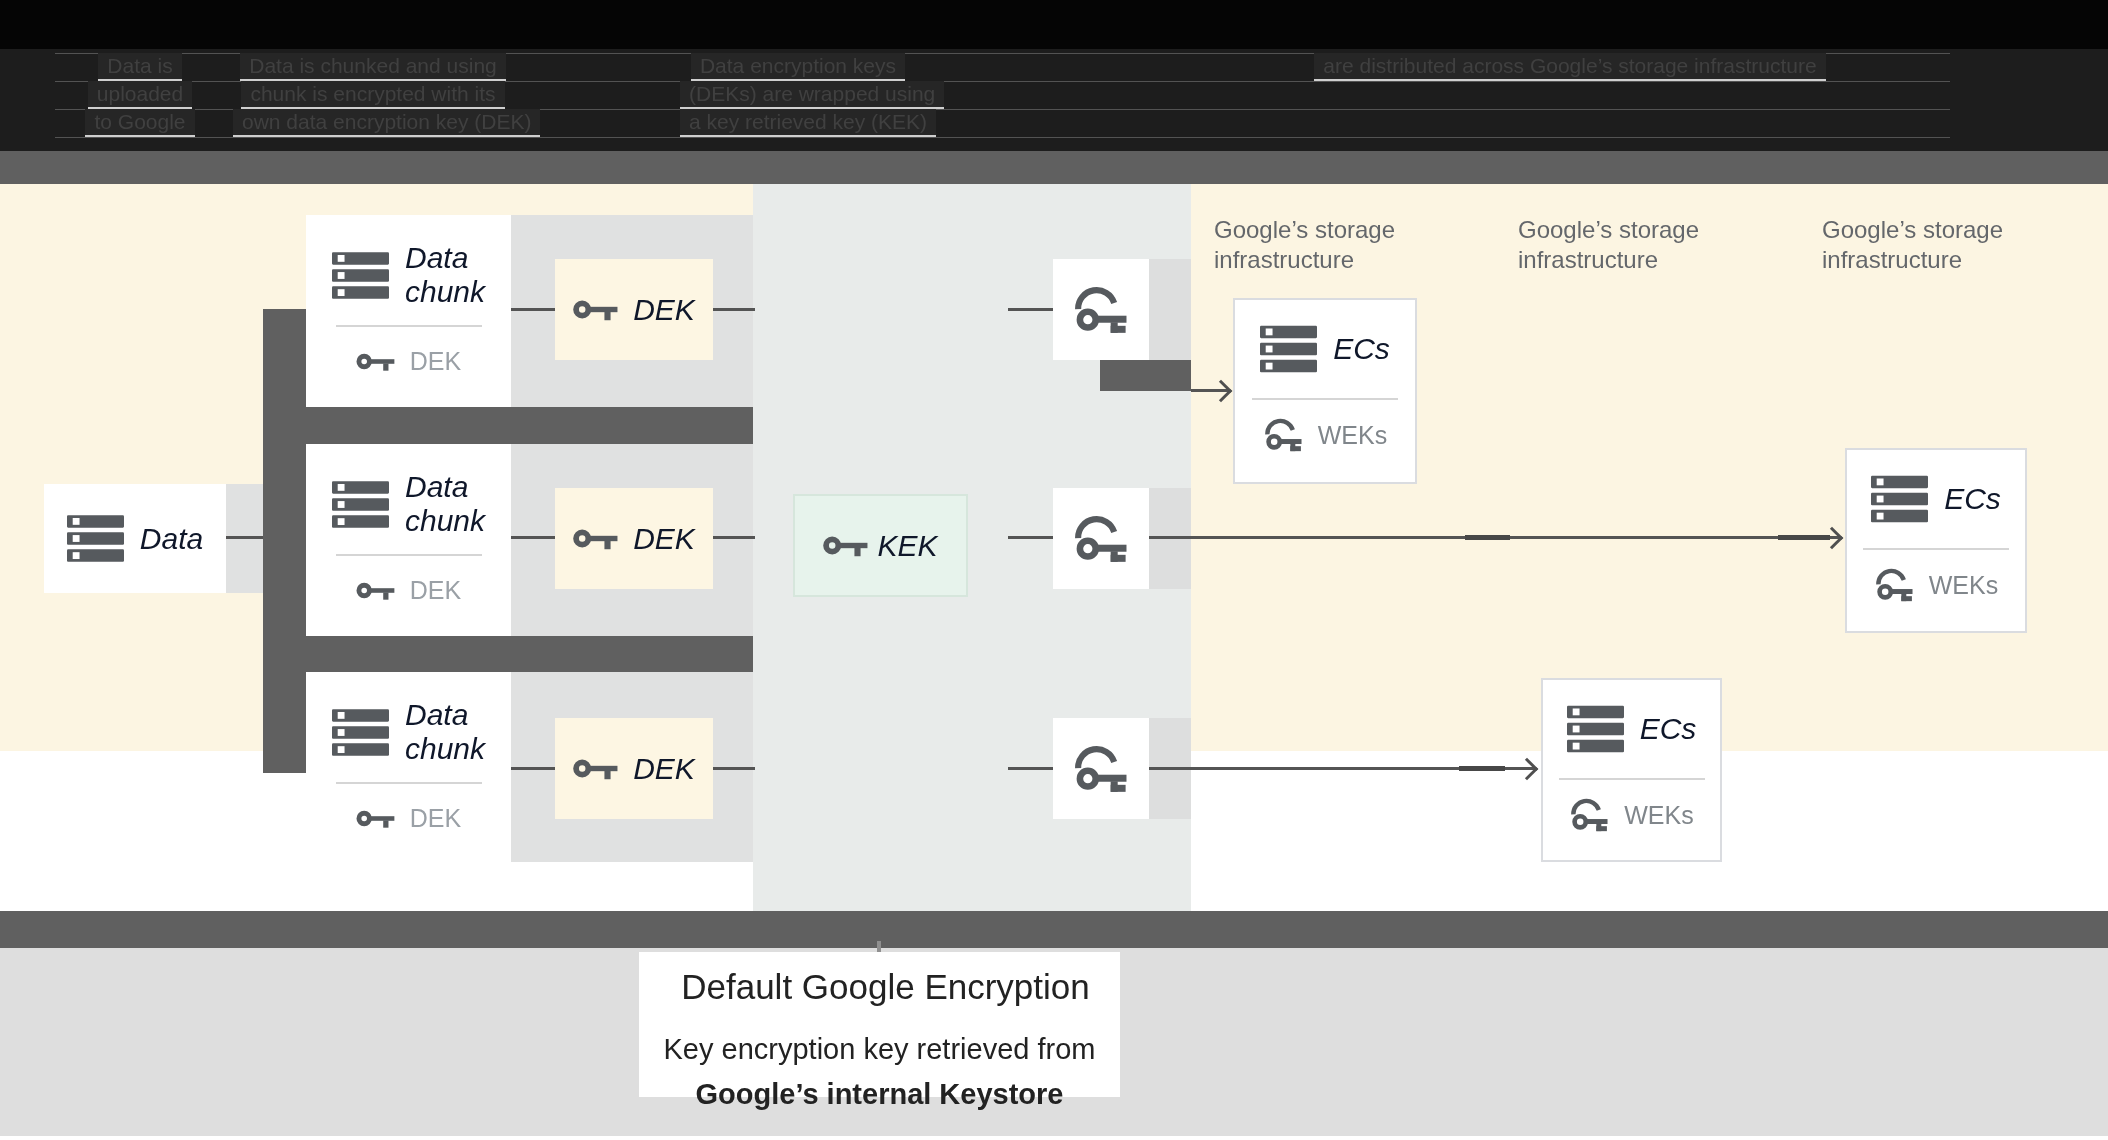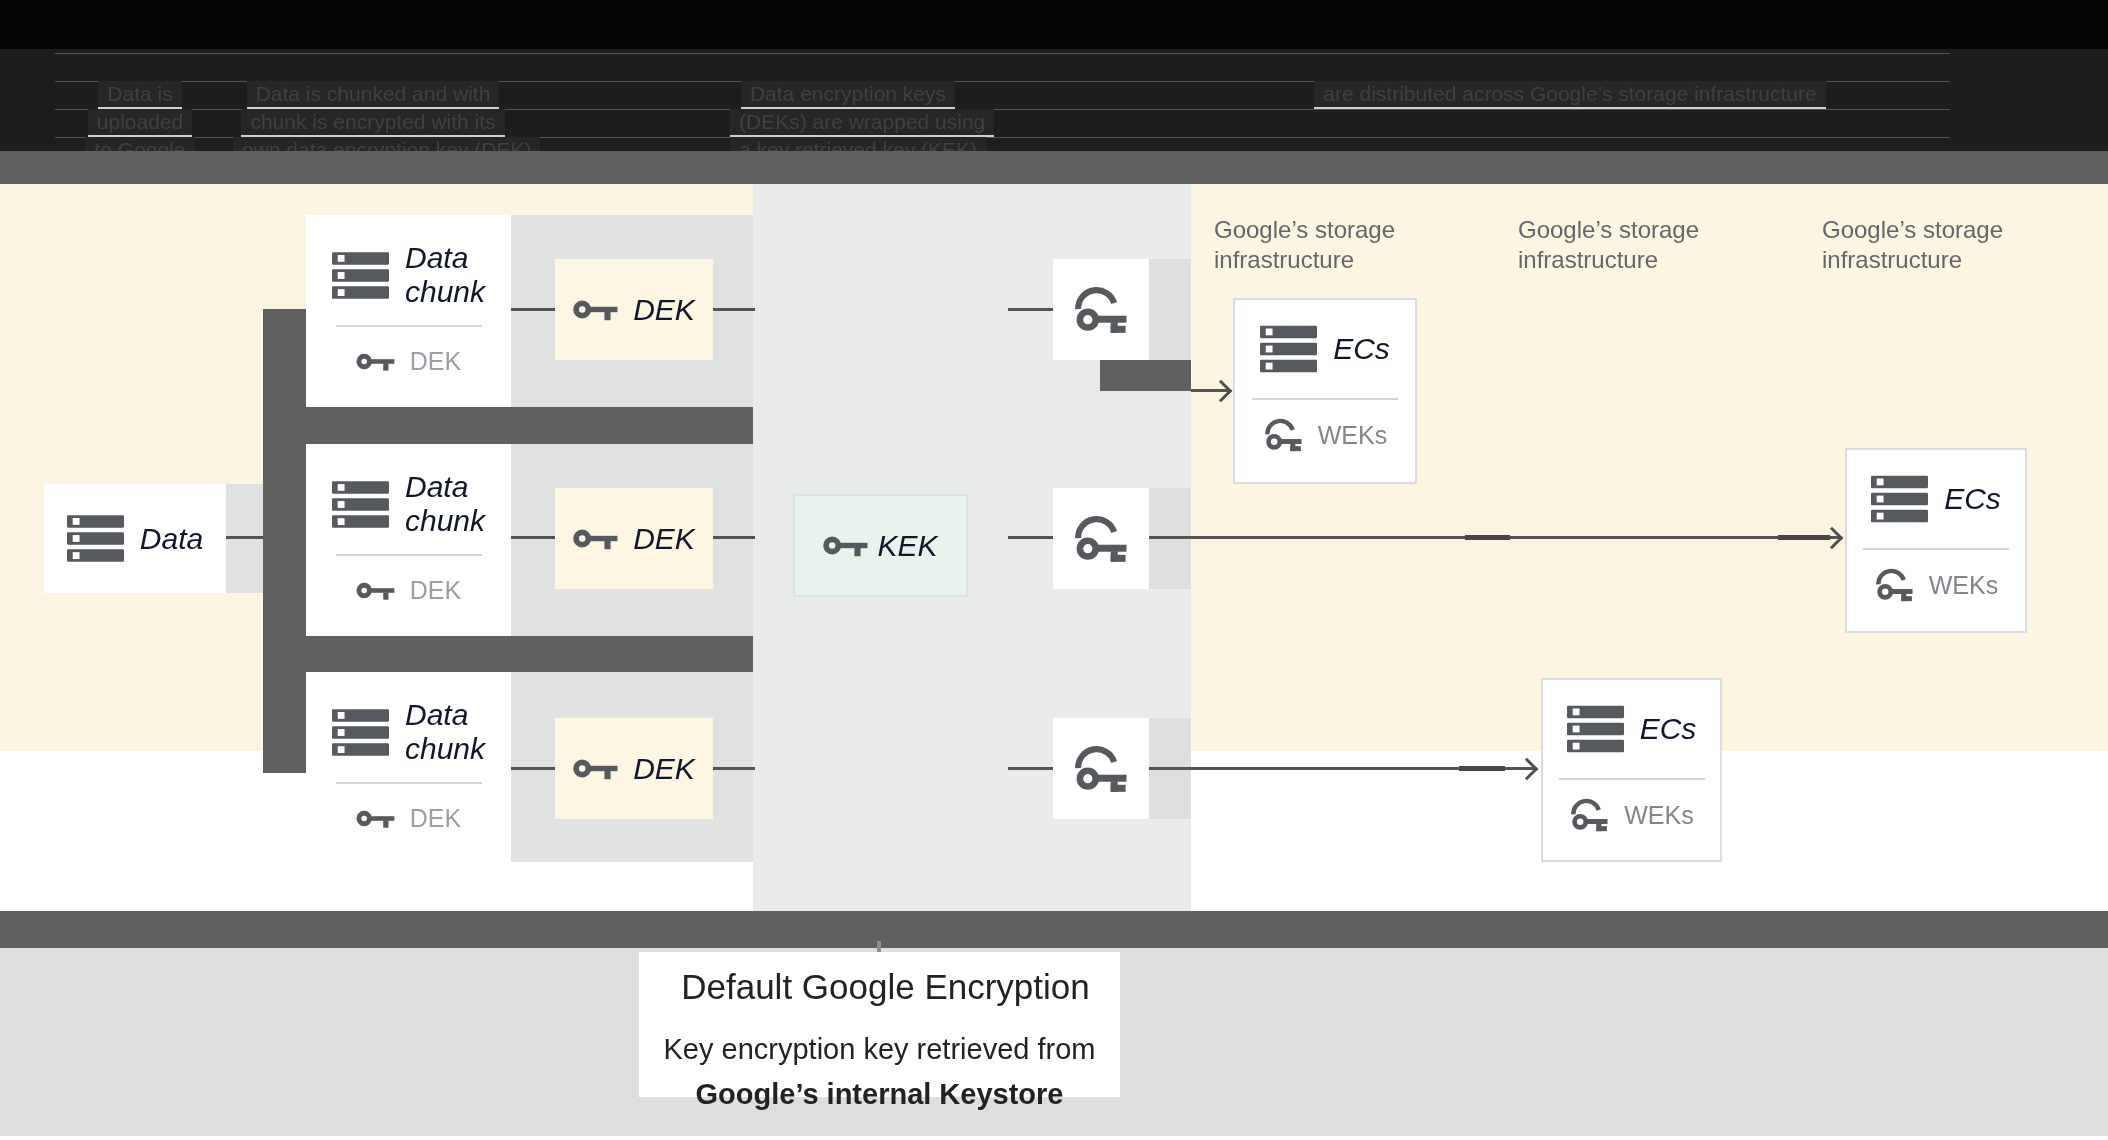--- a/index.html
+++ b/index.html
@@ -8,21 +8,21 @@
   .abs{position:absolute;}
 
   
   .banner{left:0;top:0;width:2108px;height:151px;background:#050505;}
   .banner-band{left:0;top:49px;width:2108px;height:102px;background:#1d1d1d;}
   .hairline{height:1px;left:55px;width:1895px;background:rgba(255,255,255,.24);}
   .legend-col{top:53px;text-align:center;}
   .lg-row{height:28px;line-height:28px;}
   .lg-line{display:inline-block;height:26px;line-height:26px;padding:0 9px;
            background:#262626;color:#404040;font-size:21px;
-           border-bottom:2px solid rgba(255,255,255,.78);white-space:nowrap;margin-top:28px;}
+           border-bottom:2px solid rgba(255,255,255,.78);white-space:nowrap;}
 
   
   .bar{background:#606060;}
   .divider-top{left:0;top:151px;width:2108px;height:33px;}
   .divider-bottom{left:0;top:911px;width:2108px;height:37px;}
 
   
   .main{left:0;top:184px;width:2108px;height:567px;background:#FCF5E2;}
   .mid-col{left:753px;top:0;width:438px;height:727px;background:#E8EBEA;}
   .gray{background:#E0E1E1;}
@@ -95,25 +95,25 @@
     <div class="abs hairline" style="top:81px"></div>
     <div class="abs hairline" style="top:109px"></div>
     <div class="abs hairline" style="top:137px"></div>
 
     <div class="abs legend-col" style="left:70px;width:140px">
       <div class="lg-row"><span class="lg-line">Data is</span></div>
       <div class="lg-row"><span class="lg-line">uploaded</span></div>
       <div class="lg-row"><span class="lg-line">to Google</span></div>
     </div>
     <div class="abs legend-col" style="left:233px;width:280px">
-      <div class="lg-row"><span class="lg-line">Data is chunked and with</span></div>
+      <div class="lg-row"><span class="lg-line">Data is chunked and using</span></div>
       <div class="lg-row"><span class="lg-line">chunk is encrypted with its</span></div>
       <div class="lg-row"><span class="lg-line">own data encryption key (DEK)</span></div>
     </div>
-    <div class="abs legend-col" style="left:730px;width:236px">
+    <div class="abs legend-col" style="left:680px;width:236px">
       <div class="lg-row"><span class="lg-line">Data encryption keys</span></div>
       <div class="lg-row"><span class="lg-line">(DEKs) are wrapped using</span></div>
       <div class="lg-row"><span class="lg-line">a key retrieved key (KEK)</span></div>
     </div>
     <div class="abs legend-col" style="left:1310px;width:520px">
       <div class="lg-row"><span class="lg-line">are distributed across Google’s storage infrastructure</span></div>
     </div>
   </div>
 
   <div class="abs bar divider-top"></div>

